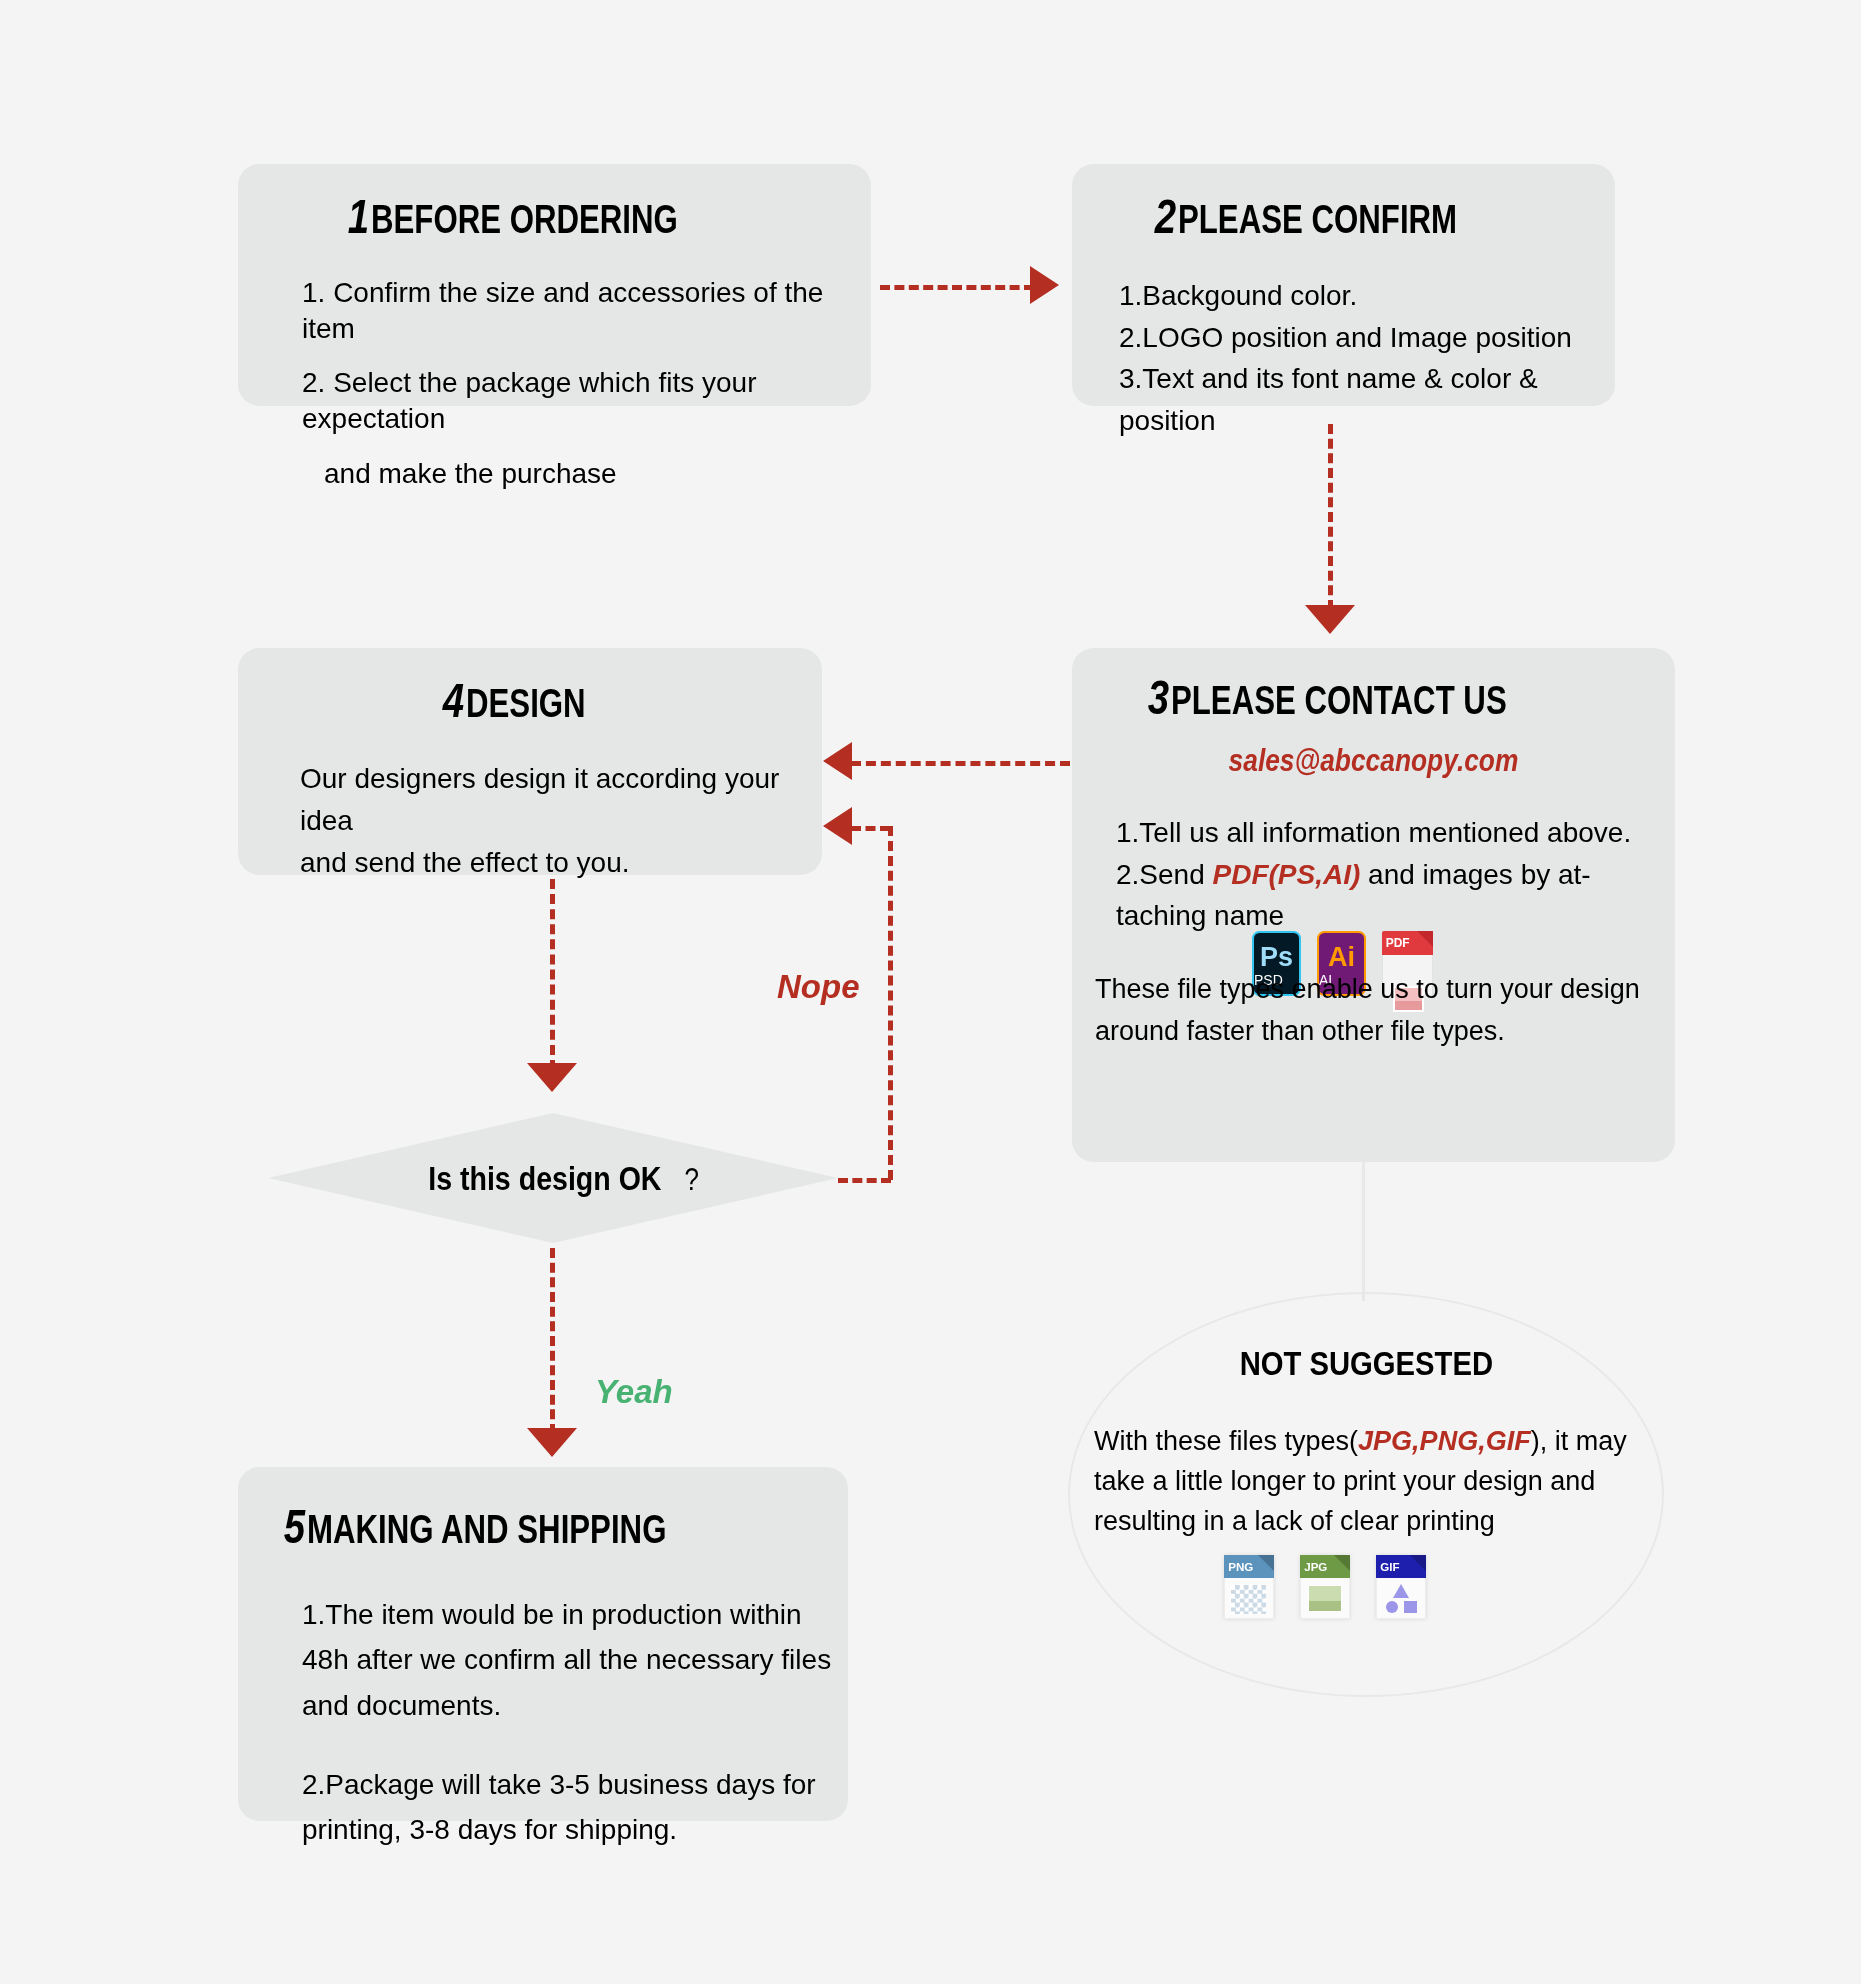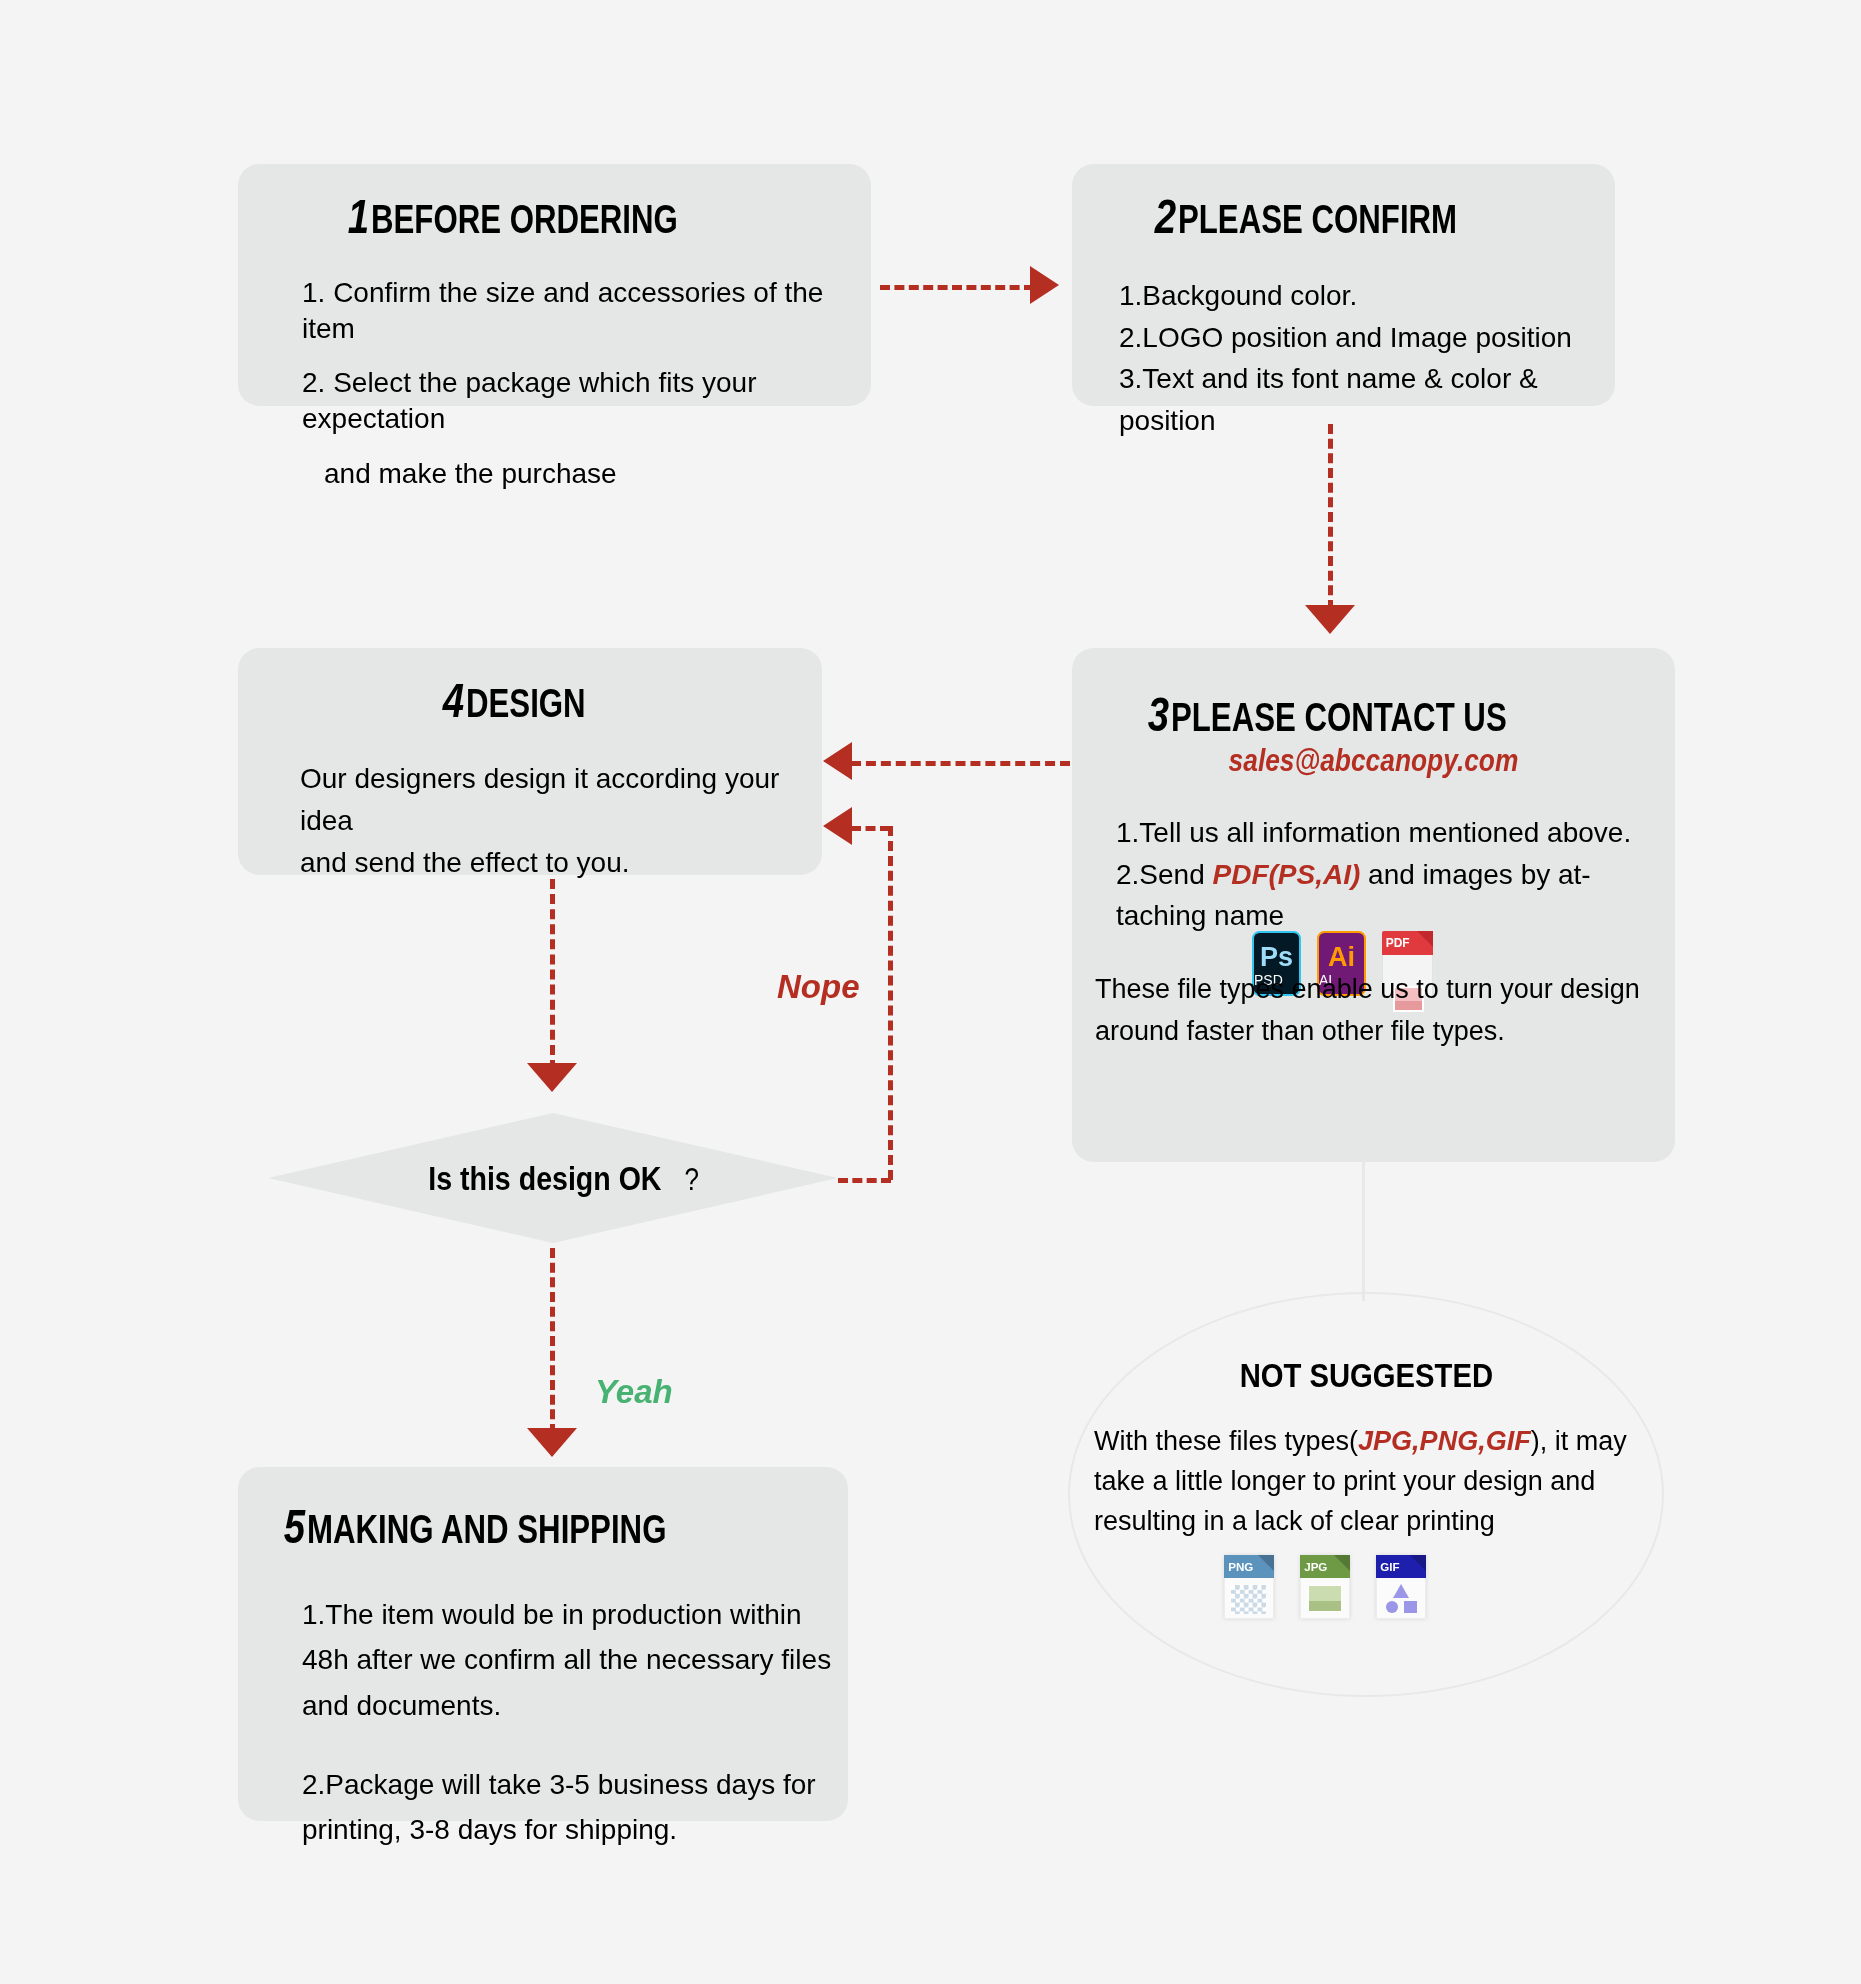--- a/index.html
+++ b/index.html
@@ -54,21 +54,21 @@
   #card1 .body{position:absolute;left:43px;top:111px;right:18.6px;font-size:28px;line-height:1.28;}
   #card1 .body .ln{margin-bottom:18.6px;}
   #card1 .body .ln.sub{margin-left:22px;margin-bottom:0;}
 
   #card2{left:1072px;top:164px;width:543px;height:242px;}
   #card2 .head{font-size:40px;padding-top:29px;}
   #card2 .head .num{font-size:48px;}
   #card2 .body{position:absolute;left:26px;top:111px;right:9.3px;font-size:28px;line-height:1.49;}
 
   #card3{left:1072px;top:648px;width:603px;height:514px;}
-  #card3 .head{font-size:40px;padding-top:43px;}
+  #card3 .head{font-size:40px;padding-top:26px;}
   #card3 .head .num{font-size:48px;}
   #card3 .email{
     position:absolute;left:0;right:0;top:95px;text-align:center;
     color:#b52e22;font-style:italic;font-weight:bold;font-size:31px;white-space:nowrap;
   }
   #card3 .email span{display:inline-block;transform:scaleX(.85);}
   #card3 .body{position:absolute;left:23px;top:164px;right:9.3px;font-size:28px;line-height:1.49;}
   #card3 .body .hl{color:#b52e22;font-style:italic;font-weight:bold;}
   #card3 .note{position:absolute;left:23px;top:321px;right:9.3px;font-size:27px;line-height:1.55;}
   #card3 .icons{position:absolute;left:180px;top:283px;display:flex;gap:16px;}
@@ -97,21 +97,21 @@
   #diamond .dtxt .q{font-weight:normal;font-size:31px;}
 
   
   #ellipse{
     position:absolute;left:1068px;top:1292px;width:596px;height:405px;
     border:2.3px solid #e8e8e8;border-radius:50%;
     box-sizing:border-box;background:transparent;
   }
   #ellipse .etitle{
     position:absolute;left:0;right:0;top:50px;text-align:center;
-    font-size:34px;font-weight:bold;color:#000;white-space:nowrap;margin-top:12px;
+    font-size:34px;font-weight:bold;color:#000;white-space:nowrap;
   }
   #ellipse .etitle span{display:inline-block;transform:scaleX(.86);}
   #ellipse .ebody{
     position:absolute;left:24px;right:9.3px;top:128px;
     font-size:27px;line-height:1.48;color:#000;
   }
   #ellipse .ebody .hl{color:#b52e22;font-style:italic;font-weight:bold;}
   #ellipse .eicons{position:absolute;left:154px;top:261px;display:flex;gap:26px;}
   .vconn{position:absolute;background:#e8e8e8;}
 

